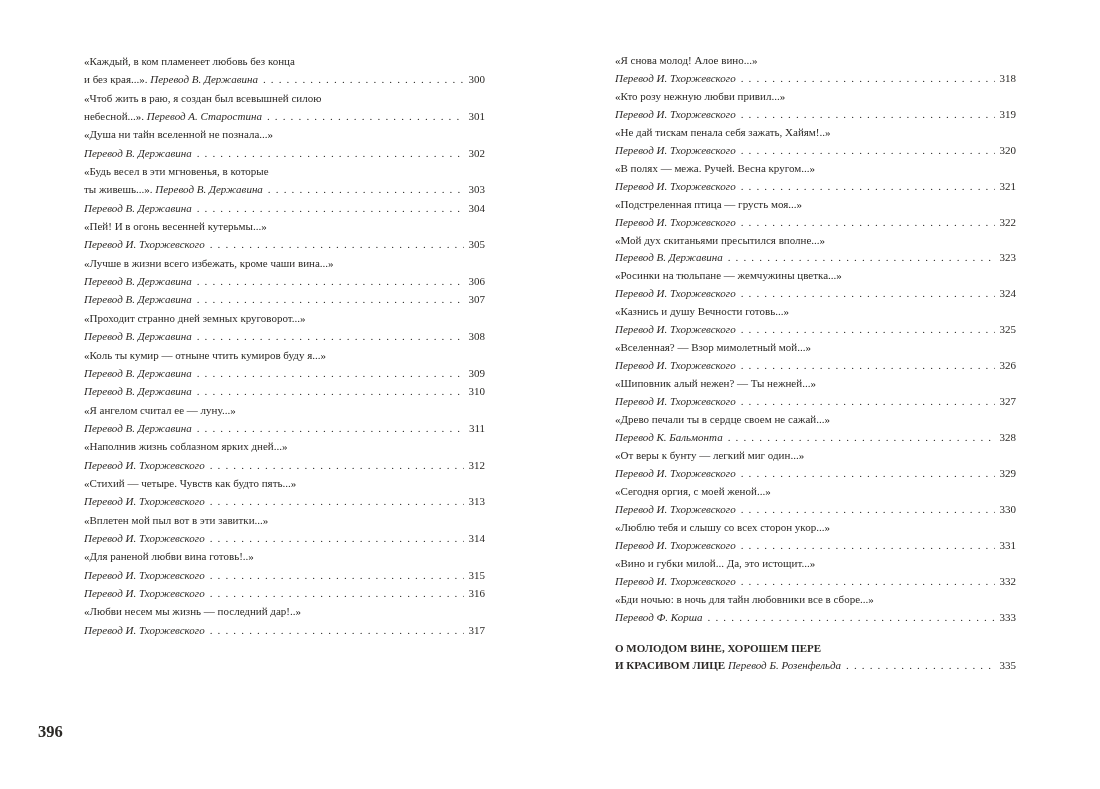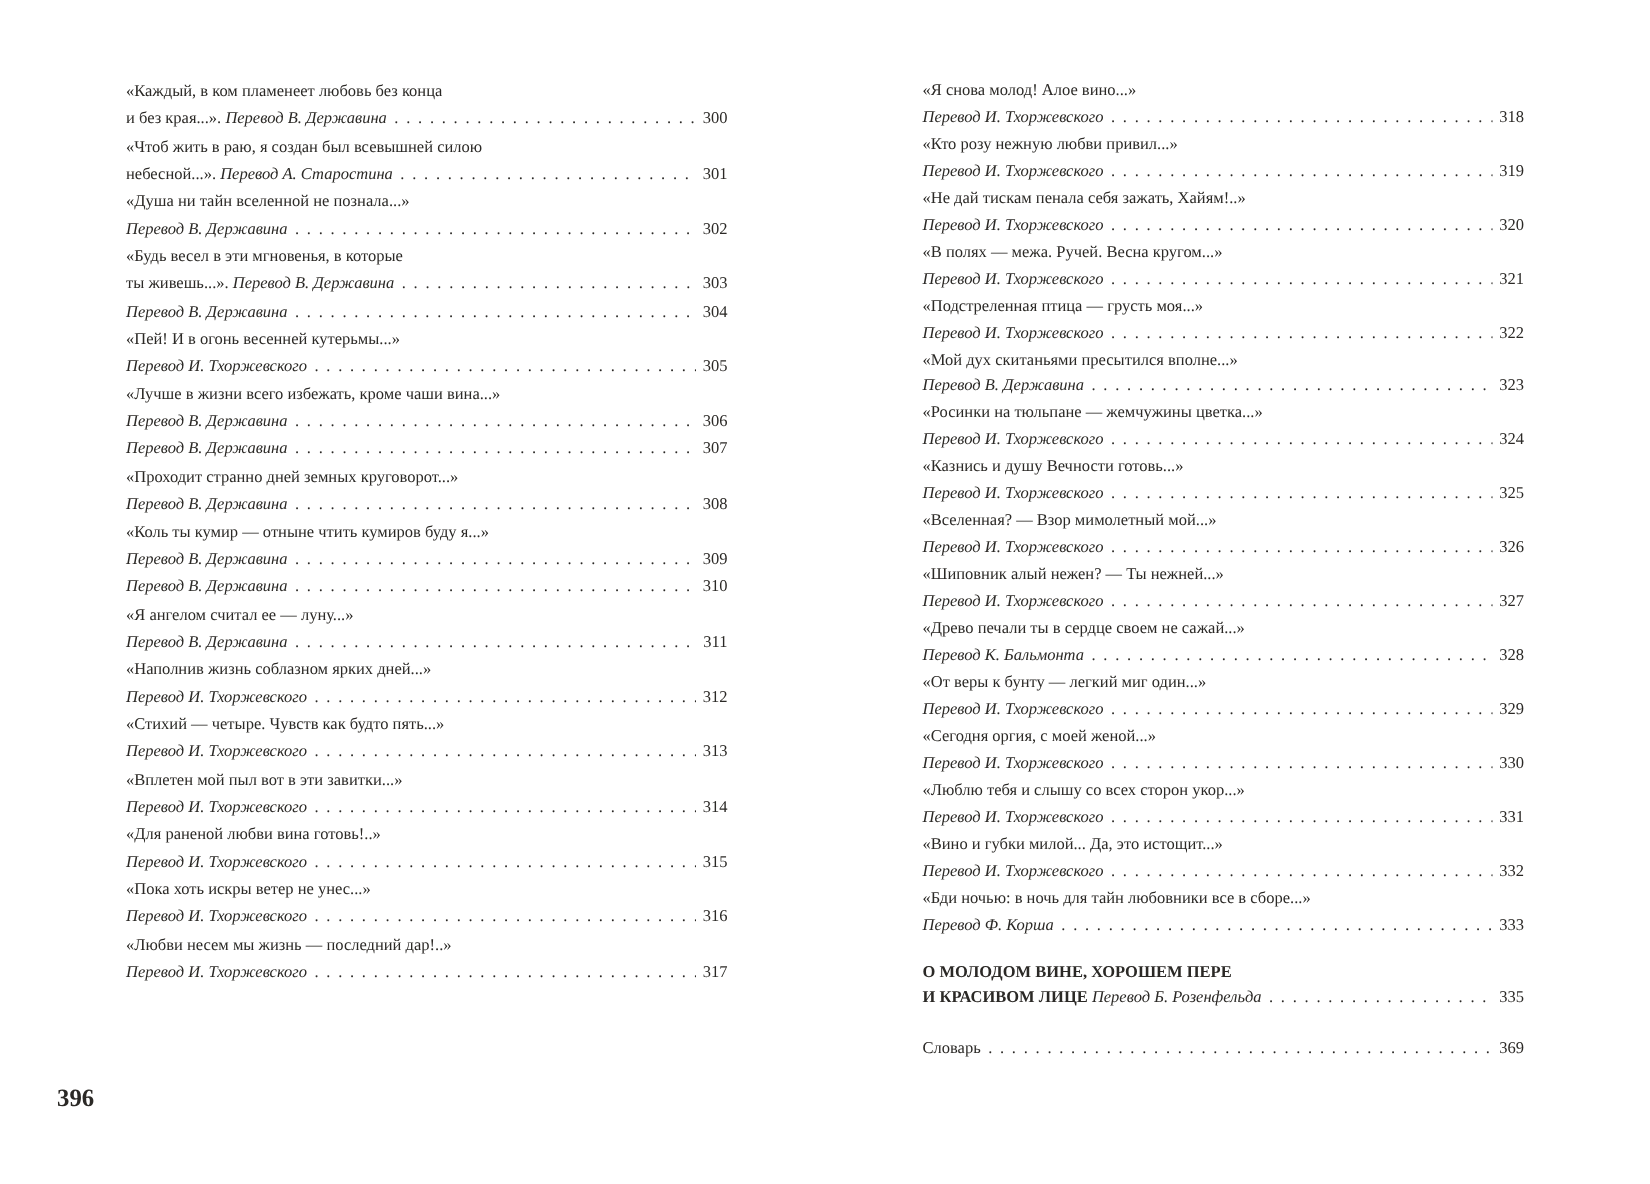--- a/index.html
+++ b/index.html
@@ -158,21 +158,20 @@
       </div>
       <div class="entry">
         <div class="tline">«Для раненой любви вина готовь!..»</div>
         <div class="lline">
           <span class="txt"><span class="it">Перевод И. Тхоржевского</span></span>
           <span class="dots"></span>
           <span class="pg">315</span>
         </div>
       </div>
       <div class="entry">
-        <div class="tline">«Пока хоть искры ветер не унес...»</div>
         <div class="lline">
           <span class="txt"><span class="it">Перевод И. Тхоржевского</span></span>
           <span class="dots"></span>
           <span class="pg">316</span>
         </div>
       </div>
       <div class="entry">
         <div class="tline">«Любви несем мы жизнь — последний дар!..»</div>
         <div class="lline">
           <span class="txt"><span class="it">Перевод И. Тхоржевского</span></span>
@@ -309,23 +308,16 @@
           <span class="dots"></span>
           <span class="pg">333</span>
         </div>
       </div>
       <div class="entry heading">
         <div class="tline">О МОЛОДОМ ВИНЕ, ХОРОШЕМ ПЕРЕ</div>
         <div class="lline">
           <span class="txt"><span class="pre">И КРАСИВОМ ЛИЦЕ</span> <span class="it">Перевод Б. Розенфельда</span></span>
           <span class="dots"></span>
           <span class="pg">335</span>
-        </div>
-      </div>
-      <div class="entry plain">
-        <div class="lline">
-          <span class="txt"><span class="pre">Словарь</span></span>
-          <span class="dots"></span>
-          <span class="pg">369</span>
         </div>
       </div>
     </div>
 </div>
 
 </body></html>

